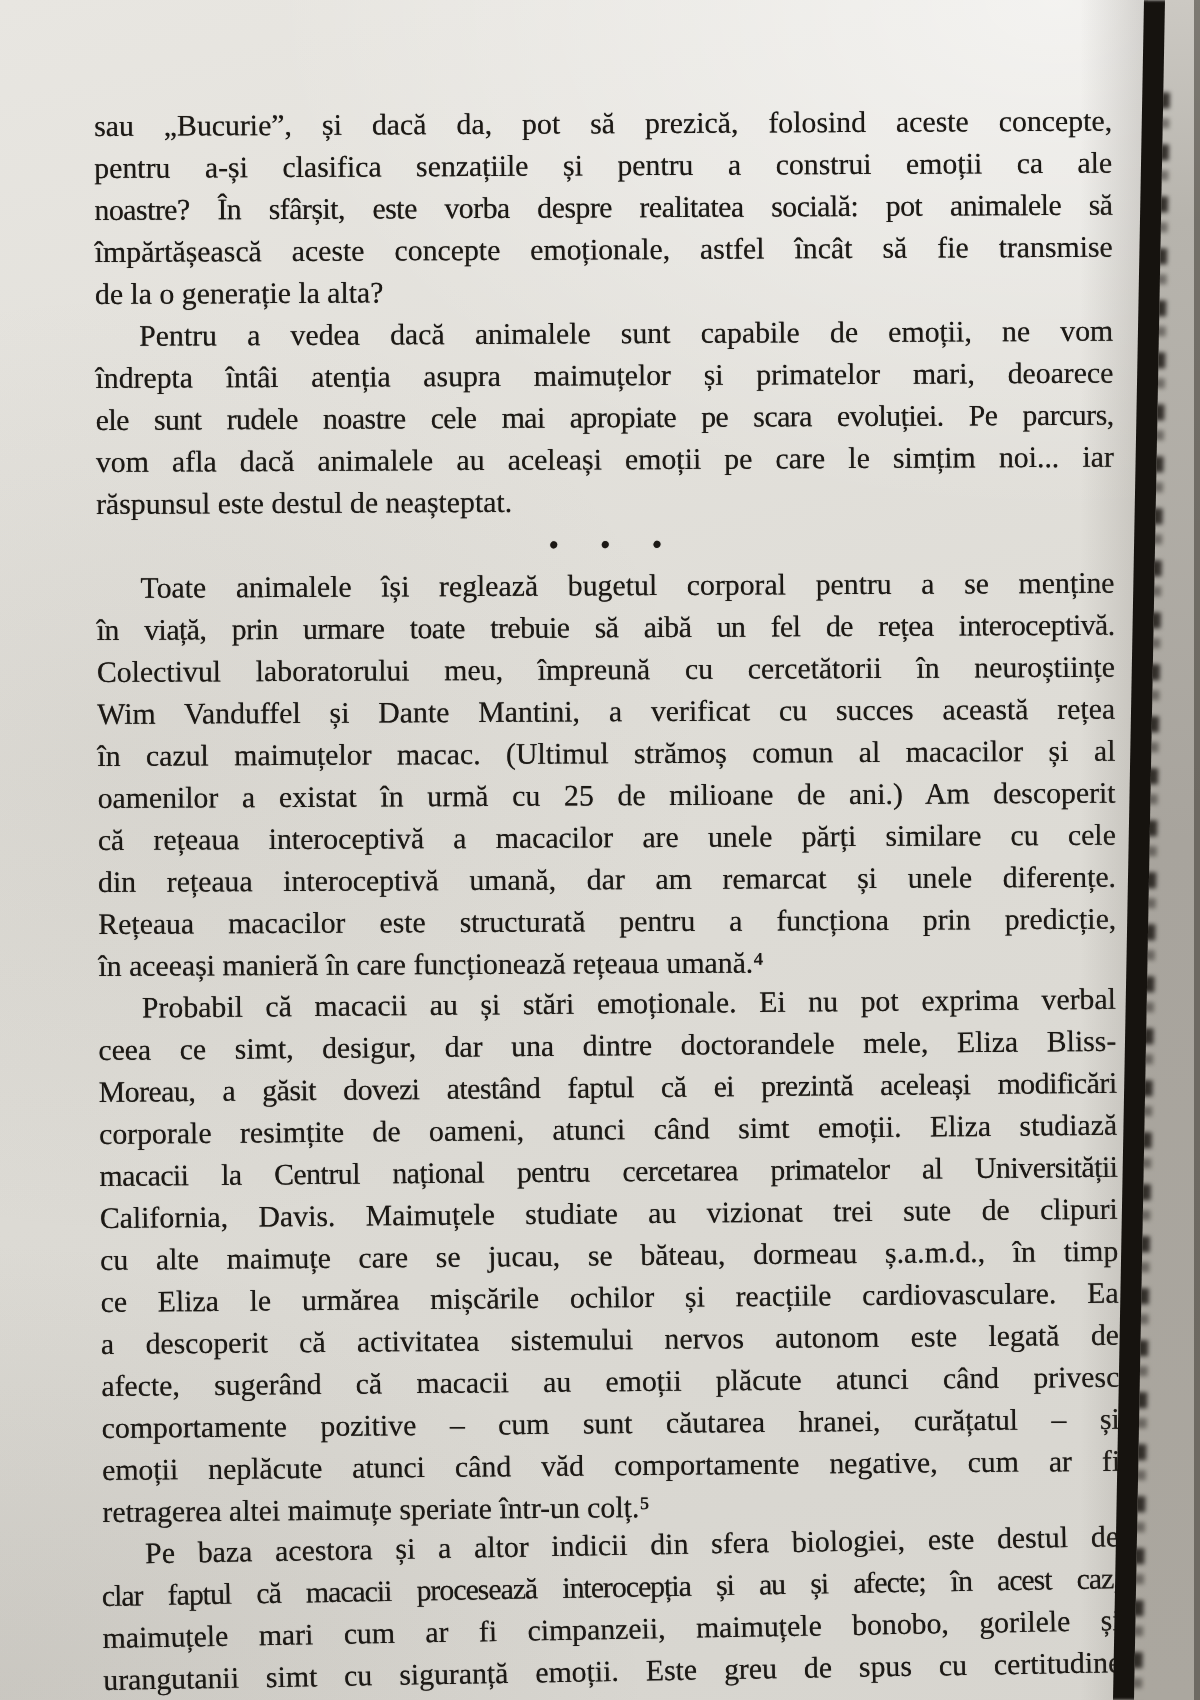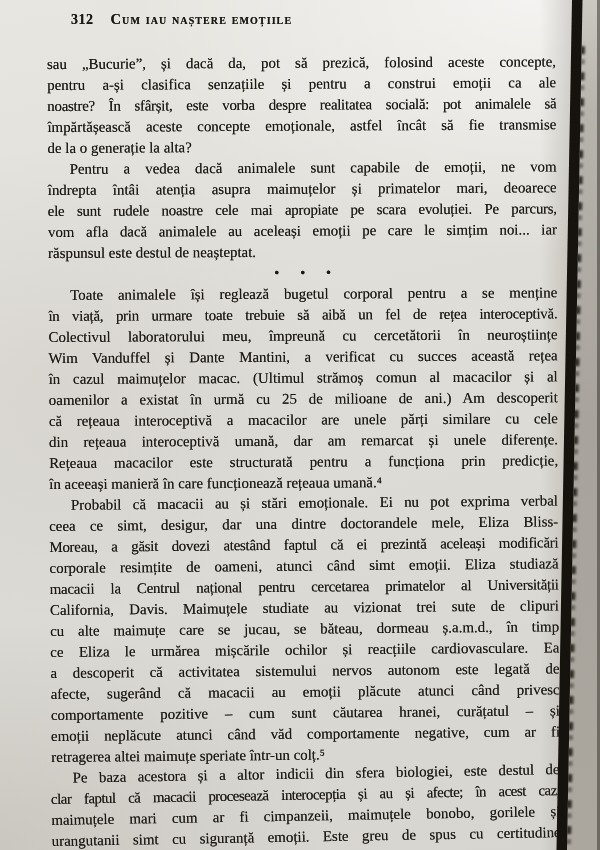--- a/index.html
+++ b/index.html
@@ -60,23 +60,20 @@
       background-size:14px 26px,9px 26px;
       filter:blur(1.1px);}
 </style>
 </head>
 <body>
 
 <div class="photo">
 
   <div class="page">
 
-    <div class="header">
-      <span class="pagenum">312</span><span class="runhead">Cum iau naștere emoțiile</span>
-    </div>
 
     <main class="textcol">
       <section class="para" data-para="0">
           <div class="line">sau „Bucurie”, și dacă da, pot să prezică, folosind aceste concepte,</div>
           <div class="line">pentru a-și clasifica senzațiile și pentru a construi emoții ca ale</div>
           <div class="line" style="letter-spacing: -0.25px;">noastre? În sfârșit, este vorba despre realitatea socială: pot animalele să</div>
           <div class="line">împărtășească aceste concepte emoționale, astfel încât să fie transmise</div>
           <div class="line last">de la o generație la alta?</div>
         </section>
       <section class="para" data-para="1">

